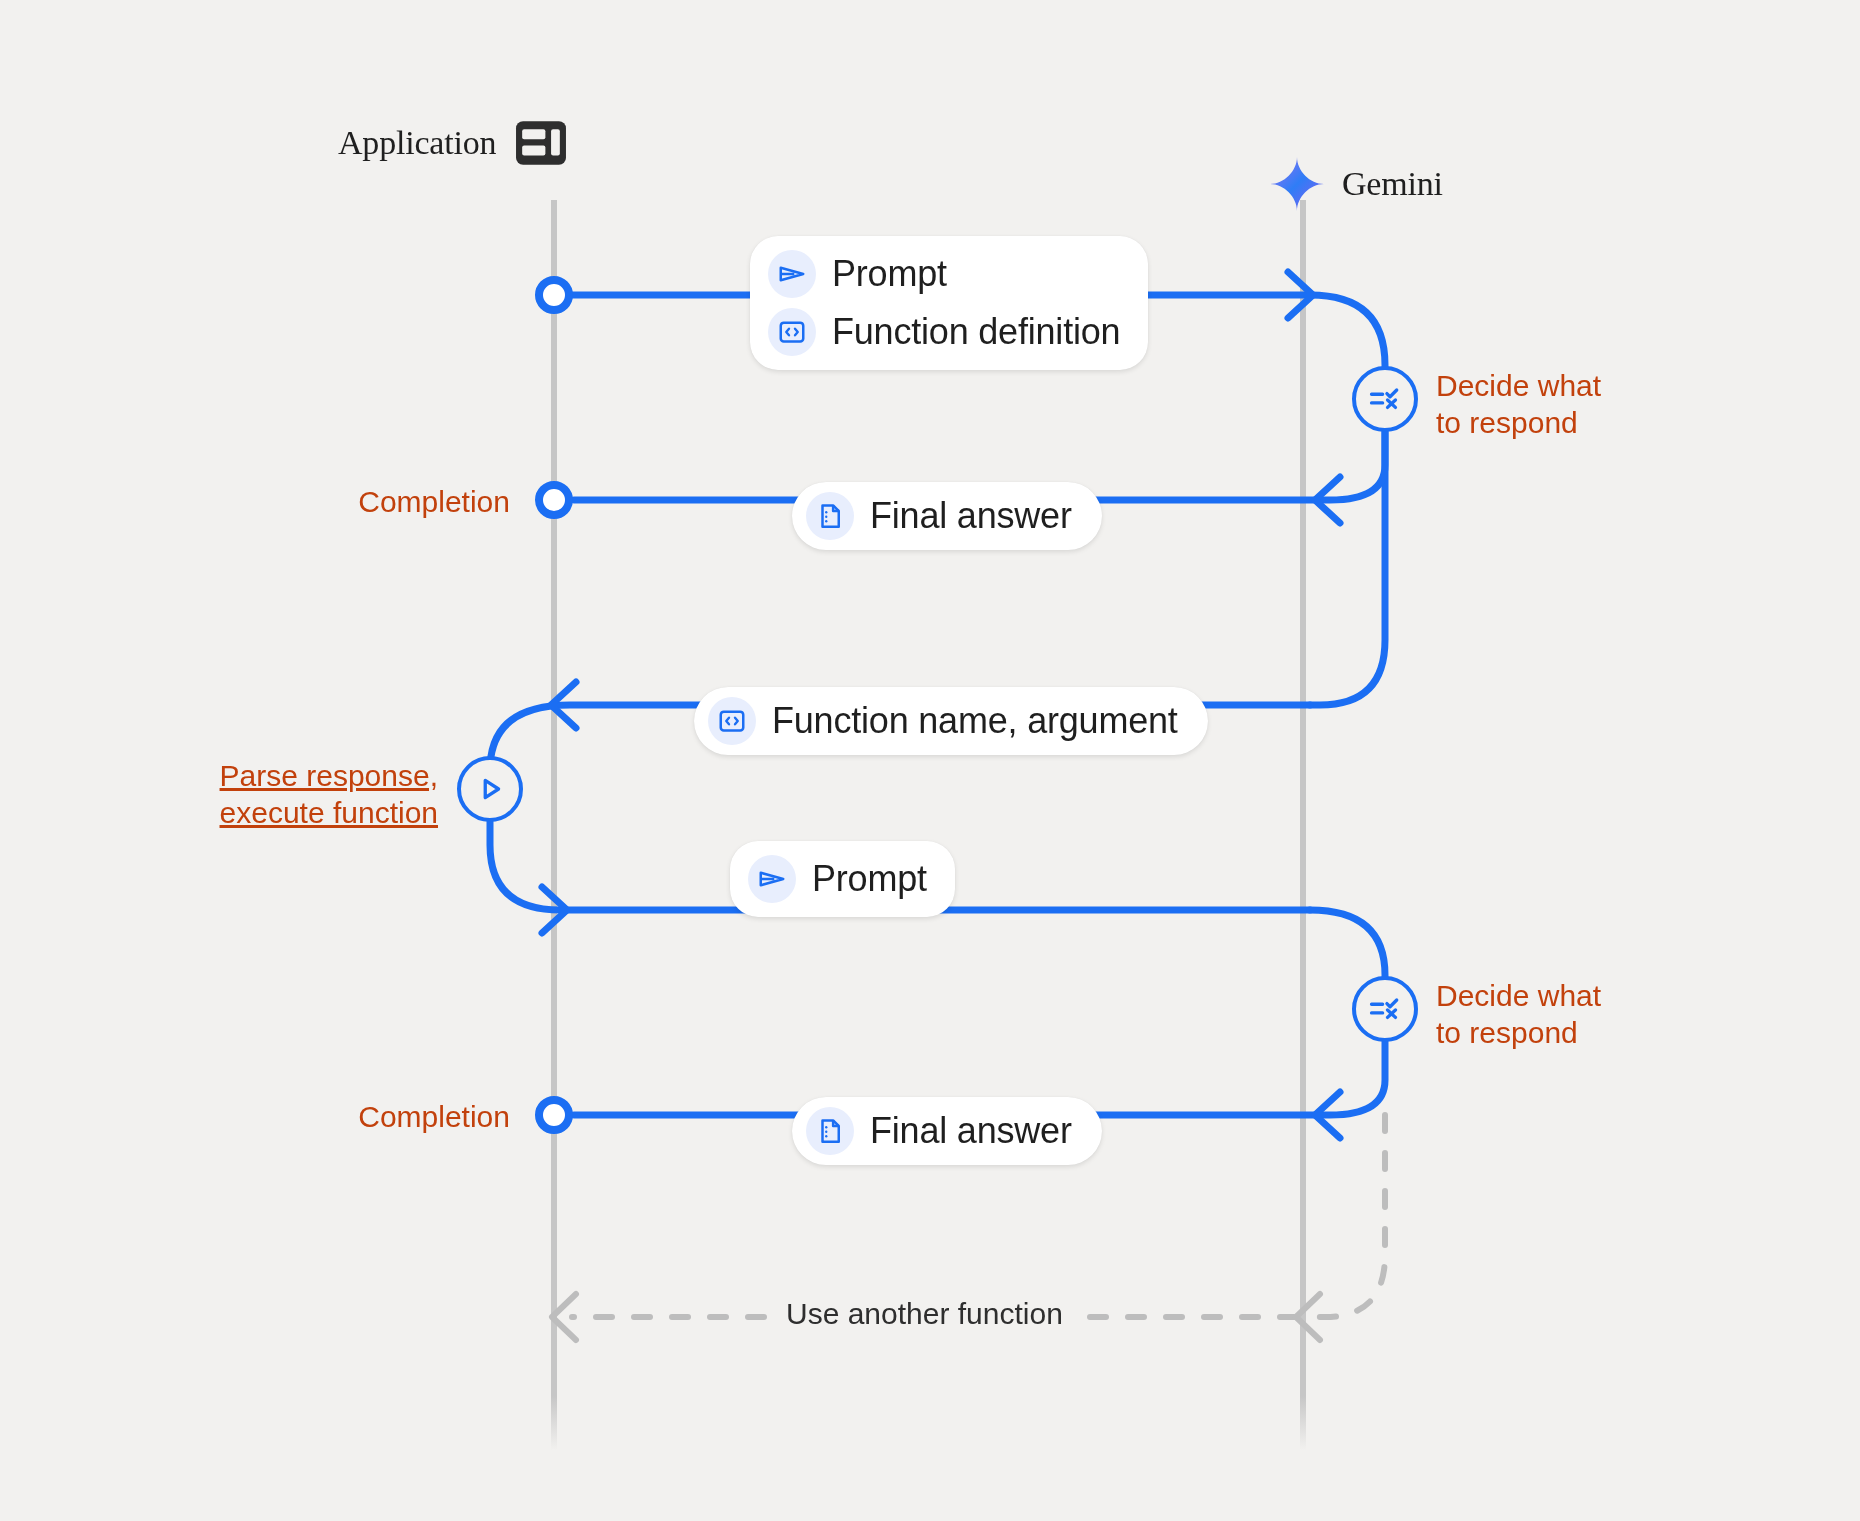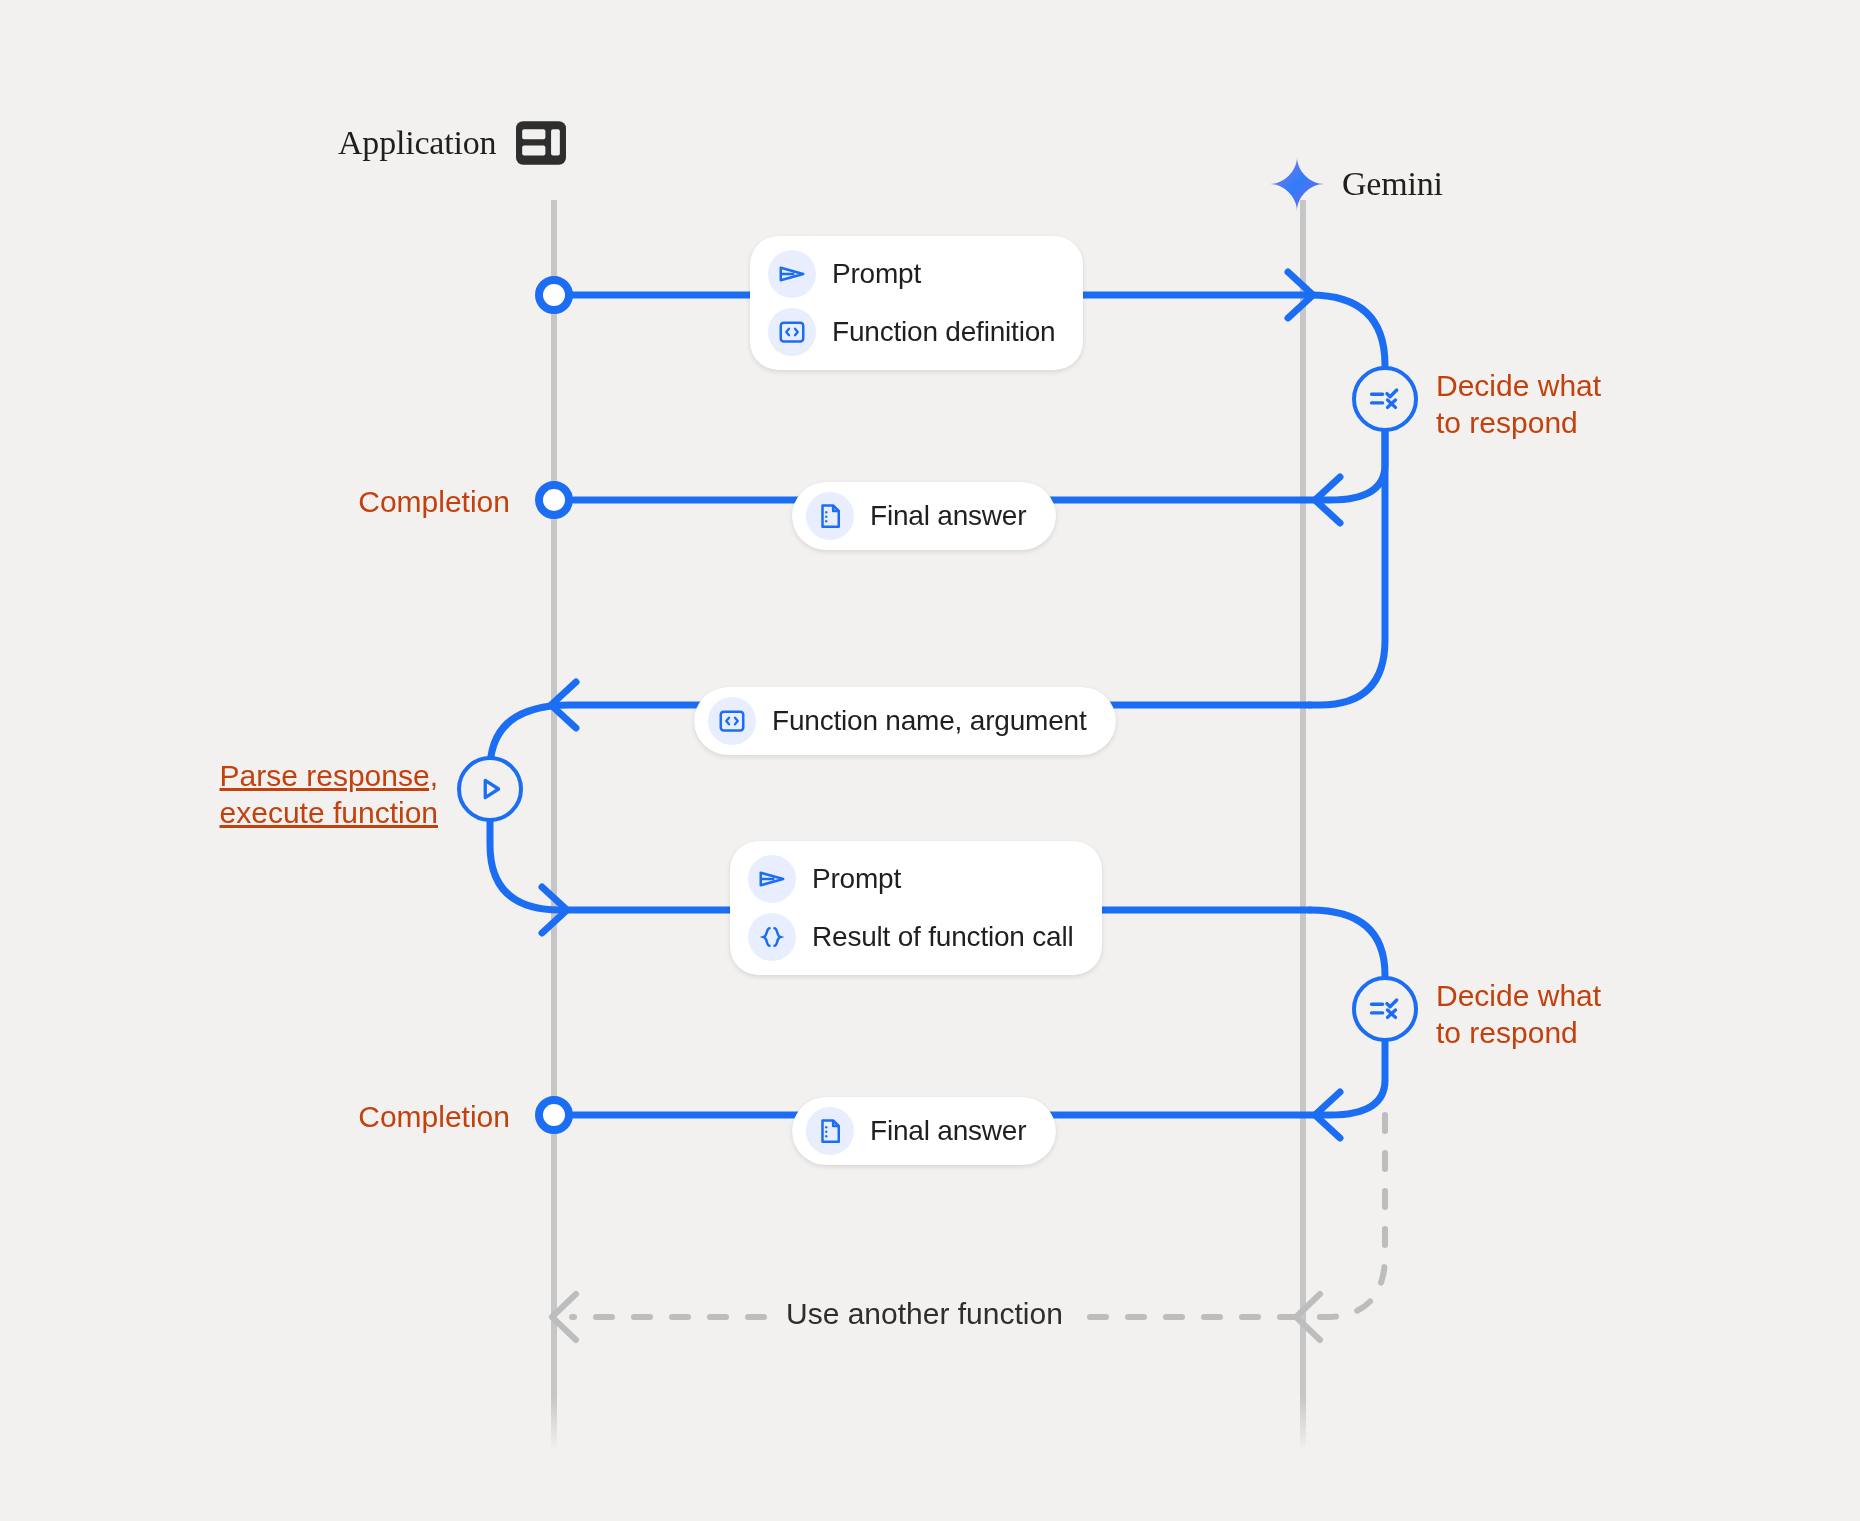--- a/index.html
+++ b/index.html
@@ -60,21 +60,21 @@
     z-index: 5;
   }
   .pill.single { border-radius: 34px; padding: 10px 30px 10px 14px; margin-top: 16px; }
   .pill-row {
     display: flex;
     align-items: center;
     gap: 16px;
     white-space: nowrap;
   }
   .pill-row .txt {
-    font-size: 28px;
+    font-size: 36px;
     color: #1F1F1F;
     letter-spacing: -0.2px;
   }
   .chip {
     width: 48px; height: 48px;
     border-radius: 50%;
     background: #E8EEFD;
     display: flex;
     align-items: center;
     justify-content: center;
@@ -250,29 +250,20 @@
 
   <div class="pill" style="left:730px; top:841px;">
     <div class="pill-row">
       <span class="chip">
         <svg viewBox="0 0 24 24">
             <path d="M3 7 L21 12 L3 17 Z M3 12 L13 12" fill="none" stroke="#1B6EF3" stroke-width="2" stroke-linejoin="round" stroke-linecap="round"></path>
           </svg>
       </span>
       <span class="txt">Prompt</span>
     </div>
-    <div class="pill-row">
-      <span class="chip">
-        <svg viewBox="0 0 24 24">
-          <path d="M10 5 C7.3 5 8.6 11 5.4 12 C8.6 13 7.3 19 10 19" fill="none" stroke="#1B6EF3" stroke-width="2" stroke-linecap="round"></path>
-          <path d="M14 5 C16.7 5 15.4 11 18.6 12 C15.4 13 16.7 19 14 19" fill="none" stroke="#1B6EF3" stroke-width="2" stroke-linecap="round"></path>
-        </svg>
-      </span>
-      <span class="txt">Result of function call</span>
-    </div>
   </div>
 
   <div class="pill single" style="left:792px; top:1081px;">
     <div class="pill-row">
       <span class="chip">
         <svg viewBox="0 0 24 24">
           <path d="M6 3.5 H14.5 L19 8 V20.5 H6 Z" fill="none" stroke="#1B6EF3" stroke-width="2" stroke-linejoin="round"></path>
           <path d="M14.5 3.5 V8 H19" fill="none" stroke="#1B6EF3" stroke-width="2" stroke-linejoin="round"></path>
           <circle cx="9" cy="9" r="0.95" fill="#1B6EF3"></circle>
           <circle cx="9" cy="12.6" r="0.95" fill="#1B6EF3"></circle>

